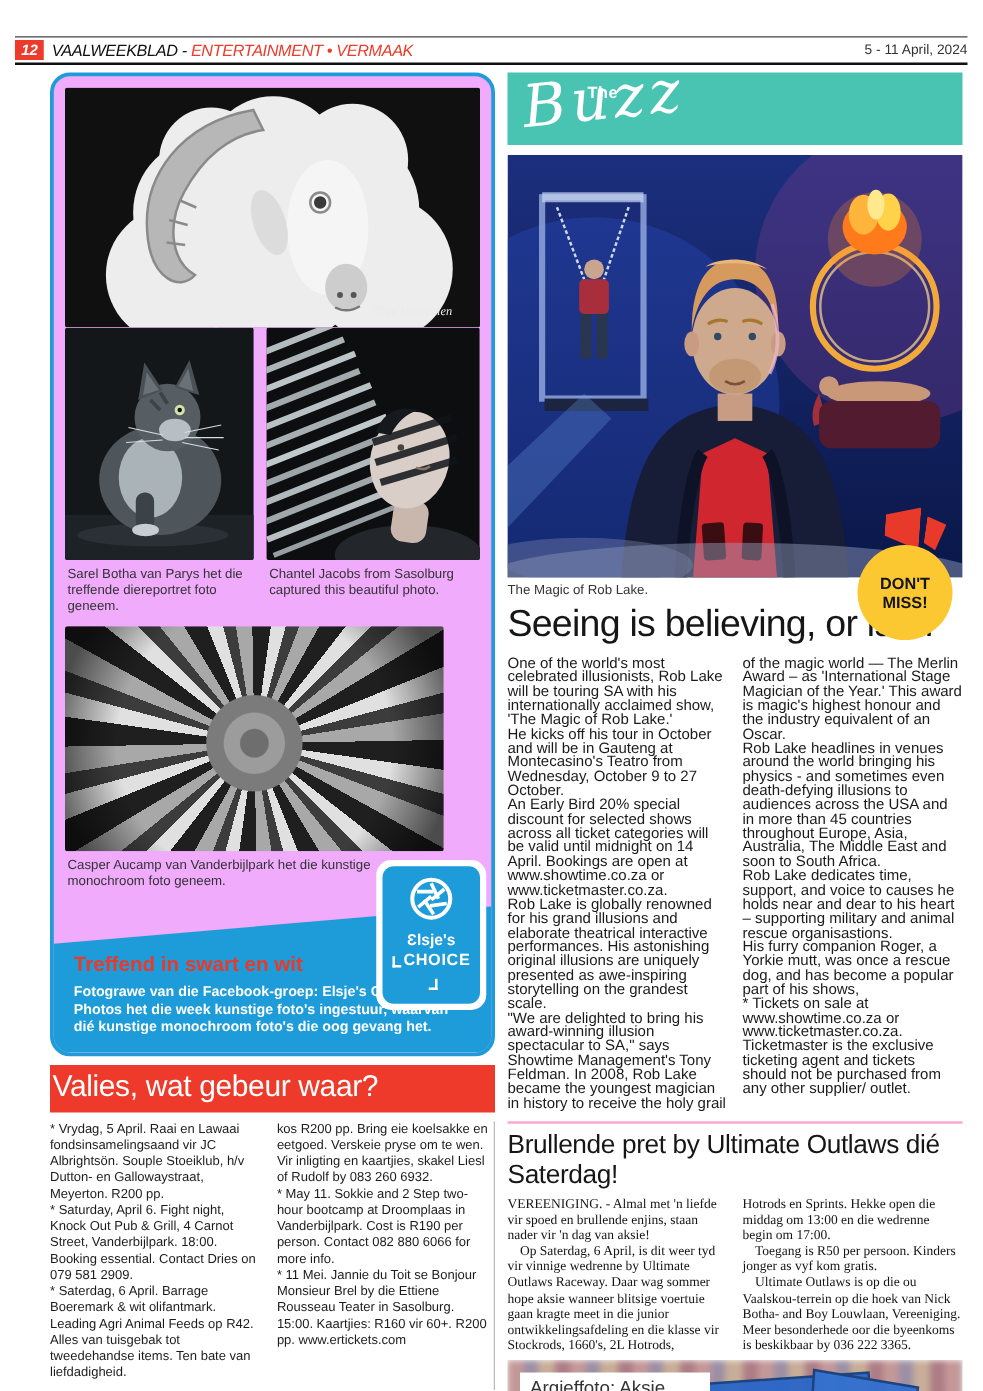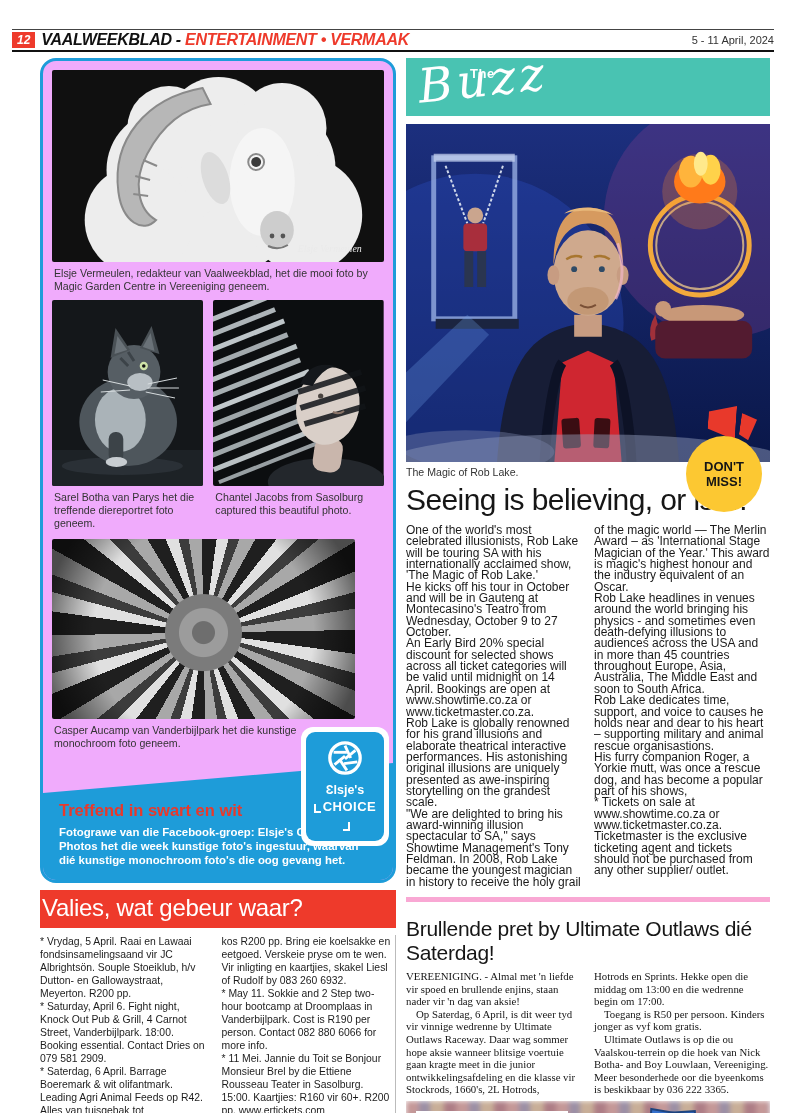--- a/index.html
+++ b/index.html
@@ -1,21 +1,21 @@
 <!DOCTYPE html>
 <html><head>
 <meta charset="utf-8">
 <style>
   * { box-sizing: border-box; margin: 0; padding: 0; }
   html,body { width:786px; height:1113px; background:#fff; font-family:"Liberation Sans",sans-serif; position:relative; overflow:hidden; color:#1b1b1b; }
 
   
   .hdr { position:absolute; left:12px; right:12px; top:29px; border-top:1px solid #444; border-bottom:2px solid #111; height:23px; display:flex; align-items:center; gap:6px; }
   .pageno { background:#ee3a2b; color:#fff; font-weight:bold; font-style:italic; font-size:12px; padding:1px 5px; }
-  .mast { font-weight:bold; font-style:italic; font-size:16px; letter-spacing:-0.3px; color:#111; white-space:nowrap; }
+  .mast { font-weight:normal; font-style:italic; font-size:13px; letter-spacing:-0.3px; color:#111; white-space:nowrap; }
   .mast .red { color:#ee3a2b; }
   .hdr-date { margin-left:auto; font-size:11px; color:#333; }
 
   
   .content { position:absolute; top:58px; left:40px; right:16px; bottom:0; display:flex; gap:10px; }
   .colL { width:356px; flex:none; }
   .colR { flex:1; position:relative; }
 
   
   .feature { border:3px solid #1e9cd9; border-radius:16px; overflow:hidden; position:relative; padding:9px 9px 0; background:#f0abfc; }
@@ -57,21 +57,21 @@
 
   .robphoto { height:338px; margin-top:8px; position:relative; }
   .robphoto svg { display:block; width:100%; height:100%; }
   .photocap { font-size:10.6px; color:#333; margin-top:4px; }
 
   .headline { font-size:30px; font-weight:400; color:#161616; letter-spacing:-0.6px; margin:5px 0 8px; }
   .artcols { display:flex; gap:12px; }
   .artcols .acol { flex:1; font-size:12px; line-height:11.35px; color:#1a1a1a; }
   .artcols p { margin:0; }
 
-  .outlaws { margin-top:9px; border-top:5px solid #f9a8d4; padding-top:15px; }
+  .outlaws { margin-top:9px; border-top:2px solid #f9a8d4; padding-top:5px; }
   .headline2 { font-size:21px; font-weight:400; color:#161616; letter-spacing:-0.3px; margin-bottom:5px; }
   .serifcols { display:flex; gap:12px; font-family:"Liberation Serif",serif; }
   .serifcols .acol { flex:1; font-size:10.8px; line-height:12.6px; color:#151515; }
   .serifcols p { margin:0; }
   .serifcols p.ind { text-indent:10px; }
 
   .carphoto { height:200px; margin-top:5px; position:relative; overflow:hidden; }
   .crowd { position:absolute; left:0; right:0; top:0; height:56%; filter:blur(2.5px);
     background:
       repeating-linear-gradient(90deg, rgba(196,150,150,.9) 0 13px, rgba(150,140,165,.9) 13px 24px, rgba(200,175,150,.9) 24px 38px, rgba(170,120,130,.9) 38px 50px),
@@ -117,21 +117,20 @@
           <circle cx="222" cy="166" r="2.4" fill="#555"></circle>
             <circle cx="233" cy="166" r="2.4" fill="#555"></circle>
           <path d="M218,176 Q228,181 238,175" stroke="#777" stroke-width="2" fill="none"></path>
           <circle cx="206" cy="92" r="5" fill="#3a3a3a"></circle>
             <circle cx="206" cy="92" r="8" fill="none" stroke="#8a8a8a" stroke-width="2"></circle>
           <path d="M152,18 C95,28 60,70 67,122 C71,152 92,164 105,150 C87,140 81,112 96,84 C111,56 133,38 160,34 Z" fill="#b7b7b7" stroke="#8a8a8a" stroke-width="2"></path>
           <path d="M92,90 l14,6 M84,106 l15,4 M82,124 l15,2" stroke="#8a8a8a" stroke-width="2"></path>
           <text x="248" y="182" font-size="10" font-style="italic" font-family="Liberation Serif,serif" fill="#eaeaea">Elsje Vermeulen</text>
         </svg>
       </div>
-      <p class="cap">Elsje Vermeulen, redakteur van Vaalweekblad, het die mooi foto by Magic Garden Centre in Vereeniging geneem.</p>
 
       <div class="row2">
         <div class="ph c47" style="height:186px;">
           <svg viewBox="0 0 155 186" preserveAspectRatio="none" width="100%" height="100%">
             <rect width="155" height="186" fill="#14171a"></rect>
             <rect y="150" width="155" height="36" fill="#1d2226"></rect>
             <ellipse cx="72" cy="166" rx="62" ry="9" fill="#2a3036"></ellipse>
             <ellipse cx="78" cy="122" rx="50" ry="44" fill="#4e565c"></ellipse>
             <ellipse cx="70" cy="120" rx="26" ry="32" fill="#aab3b8"></ellipse>
             <rect x="58" y="132" width="15" height="30" rx="7" fill="#3c4348"></rect>

